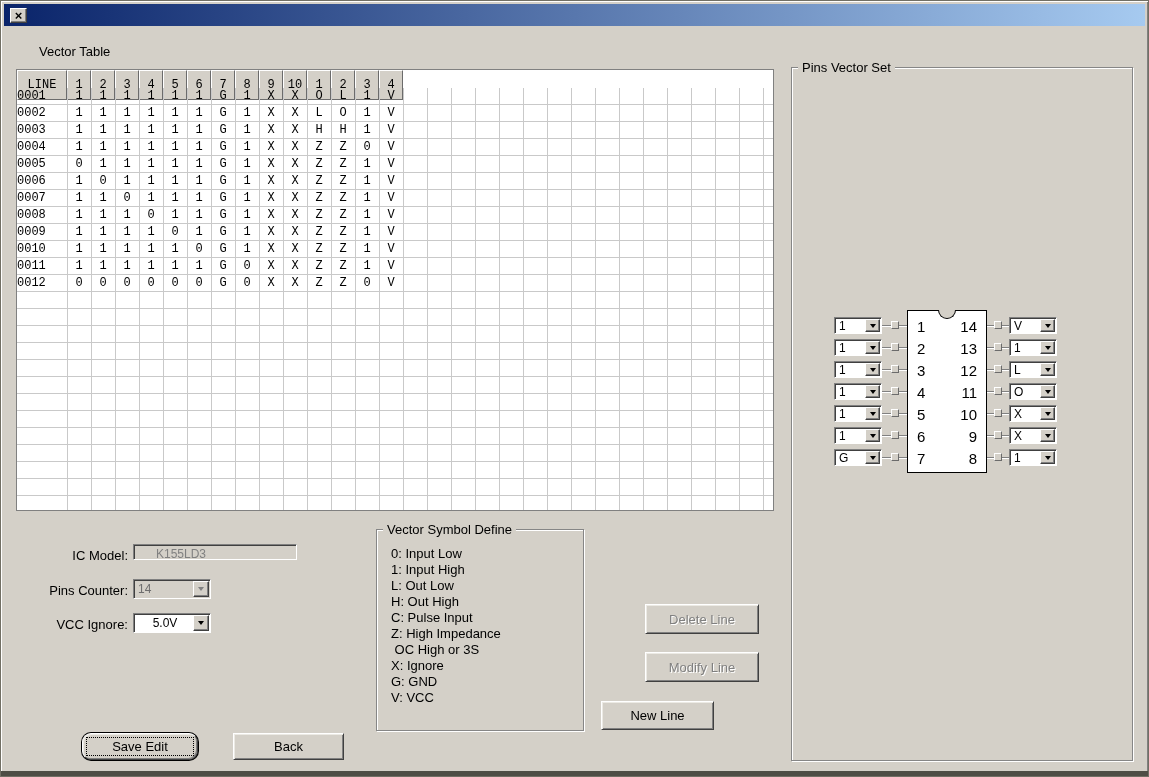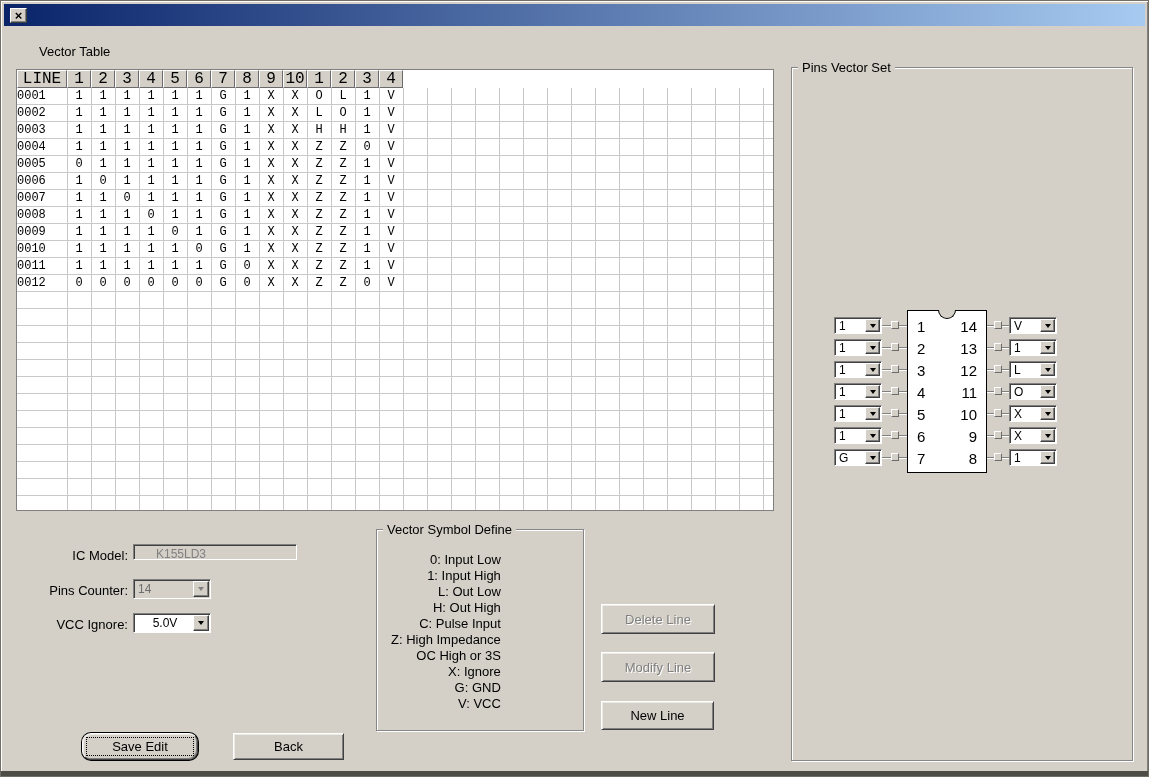--- a/index.html
+++ b/index.html
@@ -25,24 +25,24 @@
     box-shadow: inset -1px -1px 0 #808080;
     display:flex; align-items:center; justify-content:center;
     font-weight:bold; font-size:13px; line-height:1;
   }
 
   
   .vt-label { position:absolute; left:38px; top:43px; }
   .table { position:absolute; left:15px; top:68px; width:758px; height:442px; background:#fff; border:1px solid #808080; }
   .theader { display:flex; height:18px; }
   .hcell {
-    width:24px; height:18px; background:#d4d0c8;
+    width:24px; height:30px; background:#d4d0c8;
     border:1px solid; border-color:#fff #6b6b6b #6b6b6b #fff;
     display:flex; align-items:center; justify-content:center;
-    font-family:"Liberation Mono", monospace; font-size:16px;
+    font-family:"Liberation Mono", monospace; font-size:12px;
   }
   .hcell.linecol { width:50px; }
   .tbody {
     position:absolute; left:0; top:18px; right:0; bottom:0;
     background-image: repeating-linear-gradient(to bottom, transparent 0 16px, #c9c9c9 16px 17px);
   }
   .vlines {
     position:absolute; left:50px; top:0; right:0; bottom:0;
     background-image: repeating-linear-gradient(to right, #c9c9c9 0 1px, transparent 1px 24px);
   }
@@ -52,21 +52,21 @@
   .tcell.linecol { width:50px; text-align:left; }
 
   
   .groupbox {
     position:absolute; border:1px solid #868686;
     box-shadow: inset 1px 1px 0 #ffffff, 1px 1px 0 #ffffff;
   }
   .group-label { position:absolute; top:-8px; left:6px; background:#d4d0c8; padding:0 4px; white-space:nowrap; }
   .pins-group   { left:790px; top:66px;  width:342px; height:694px; }
   .symbol-group { left:375px; top:528px; width:208px; height:202px; }
-  .symlist { position:absolute; left:14px; top:22px;text-align:right; }
+  .symlist { position:absolute; left:14px; top:16px; }
   .symline { height:16px; line-height:16px; white-space:pre; }
 
   
   .left-combos  { position:absolute; left:42px;  top:249px; }
   .right-combos { position:absolute; left:195px; top:249px; }
   .pinrow { display:flex; align-items:center; height:17px; margin-bottom:5px; }
   .stub { position:relative; height:17px; }
   .left-combos  .stub { width:25px; }
   .right-combos .stub { width:22px; }
   .stub-line { position:absolute; left:0; right:0; top:8px; height:2px; border-top:1px solid #808080; border-bottom:1px solid #fff; }
@@ -114,21 +114,21 @@
   }
   .textbox.disabled { background:#d4d0c8; color:#808080; }
 
   
   .btn {
     position:absolute; background:#d4d0c8;
     border:1px solid; border-color:#fff #404040 #404040 #fff;
     box-shadow: inset 1px 1px 0 #eceae4, inset -1px -1px 0 #808080;
     display:flex; align-items:center; justify-content:center; font-size:13px;
   }
-  .btn.disabled { color:#808080; text-shadow:1px 1px 0 #fff; }
+  .btn.disabled { color:#808080; text-shadow:1px 1px 0 #fff;margin-left:44px; }
   .btn.default { box-shadow: 0 0 0 1px #000, inset 1px 1px 0 #eceae4, inset -1px -1px 0 #808080; }
   .btn.default::after { content:""; position:absolute; inset:3px; border:1px dotted #000; }
 </style>
 </head>
 <body>
 
 <div class="window">
 
   <div class="titlebar">
     <span class="closebtn">

